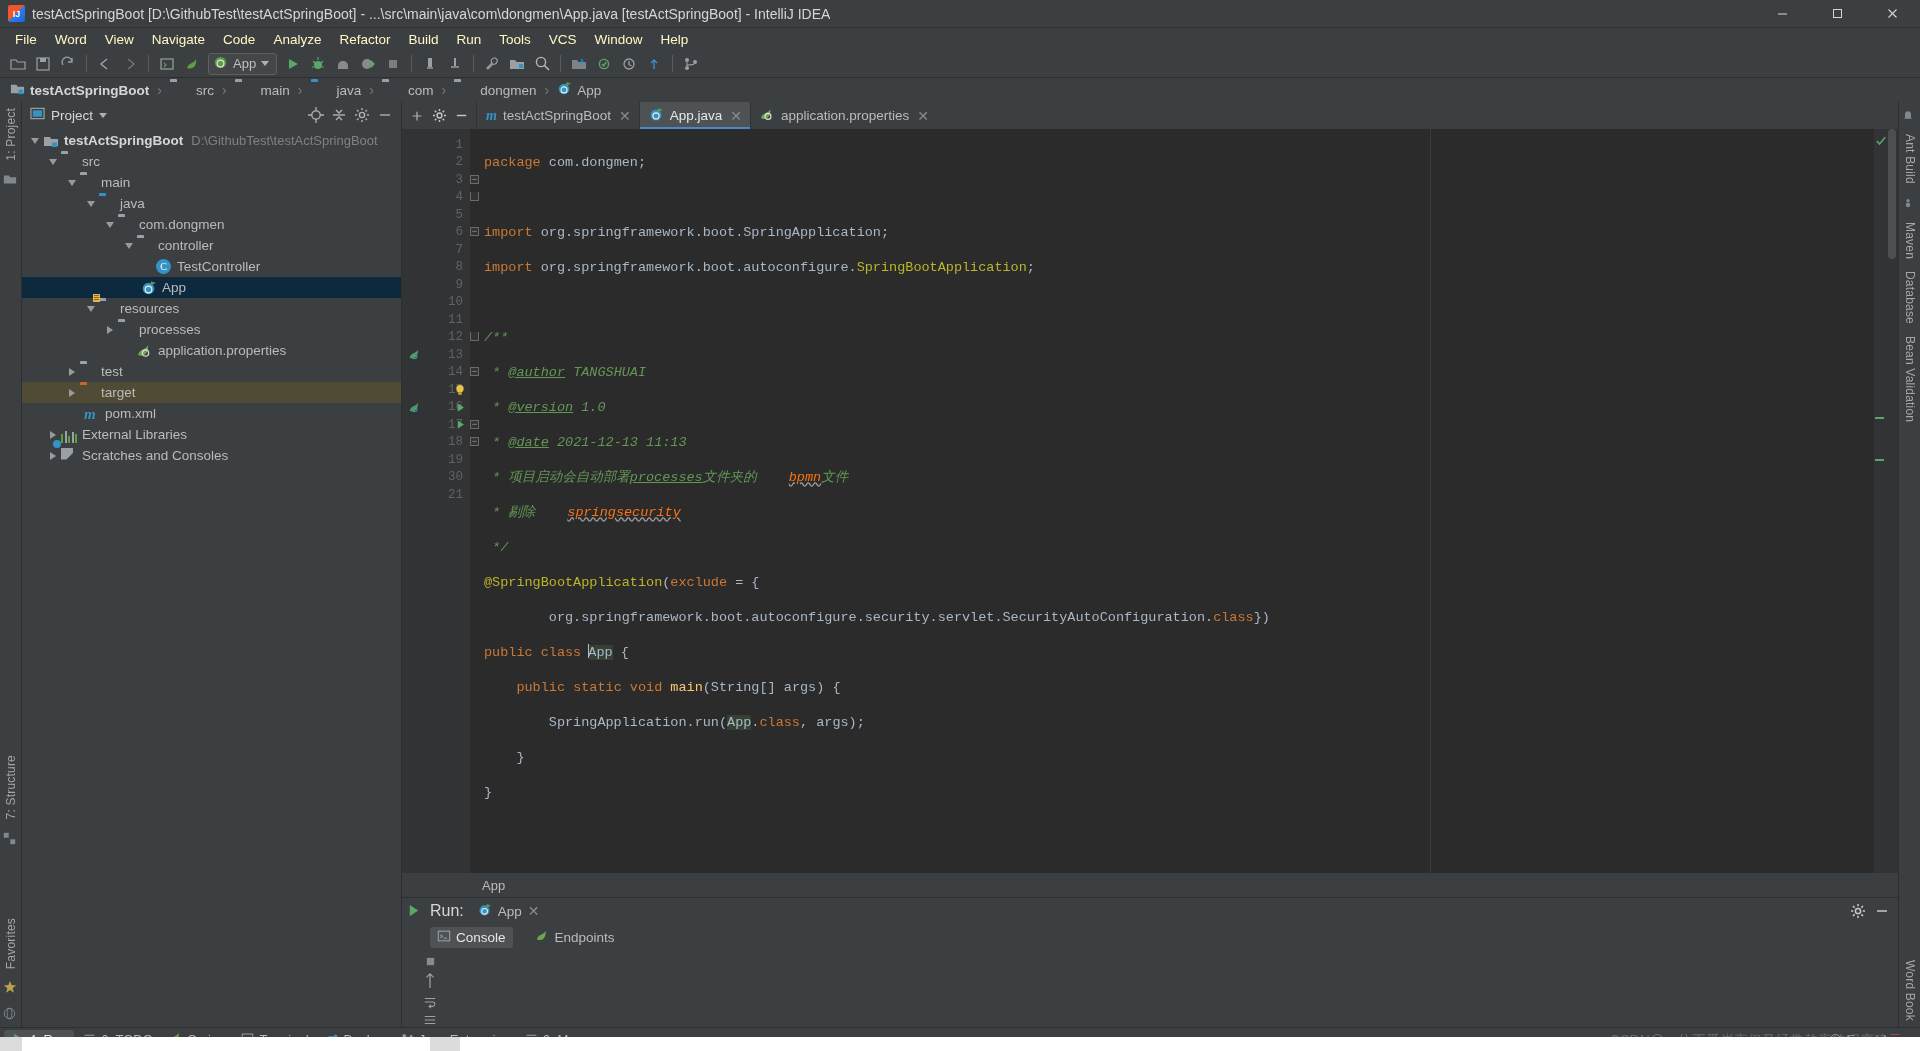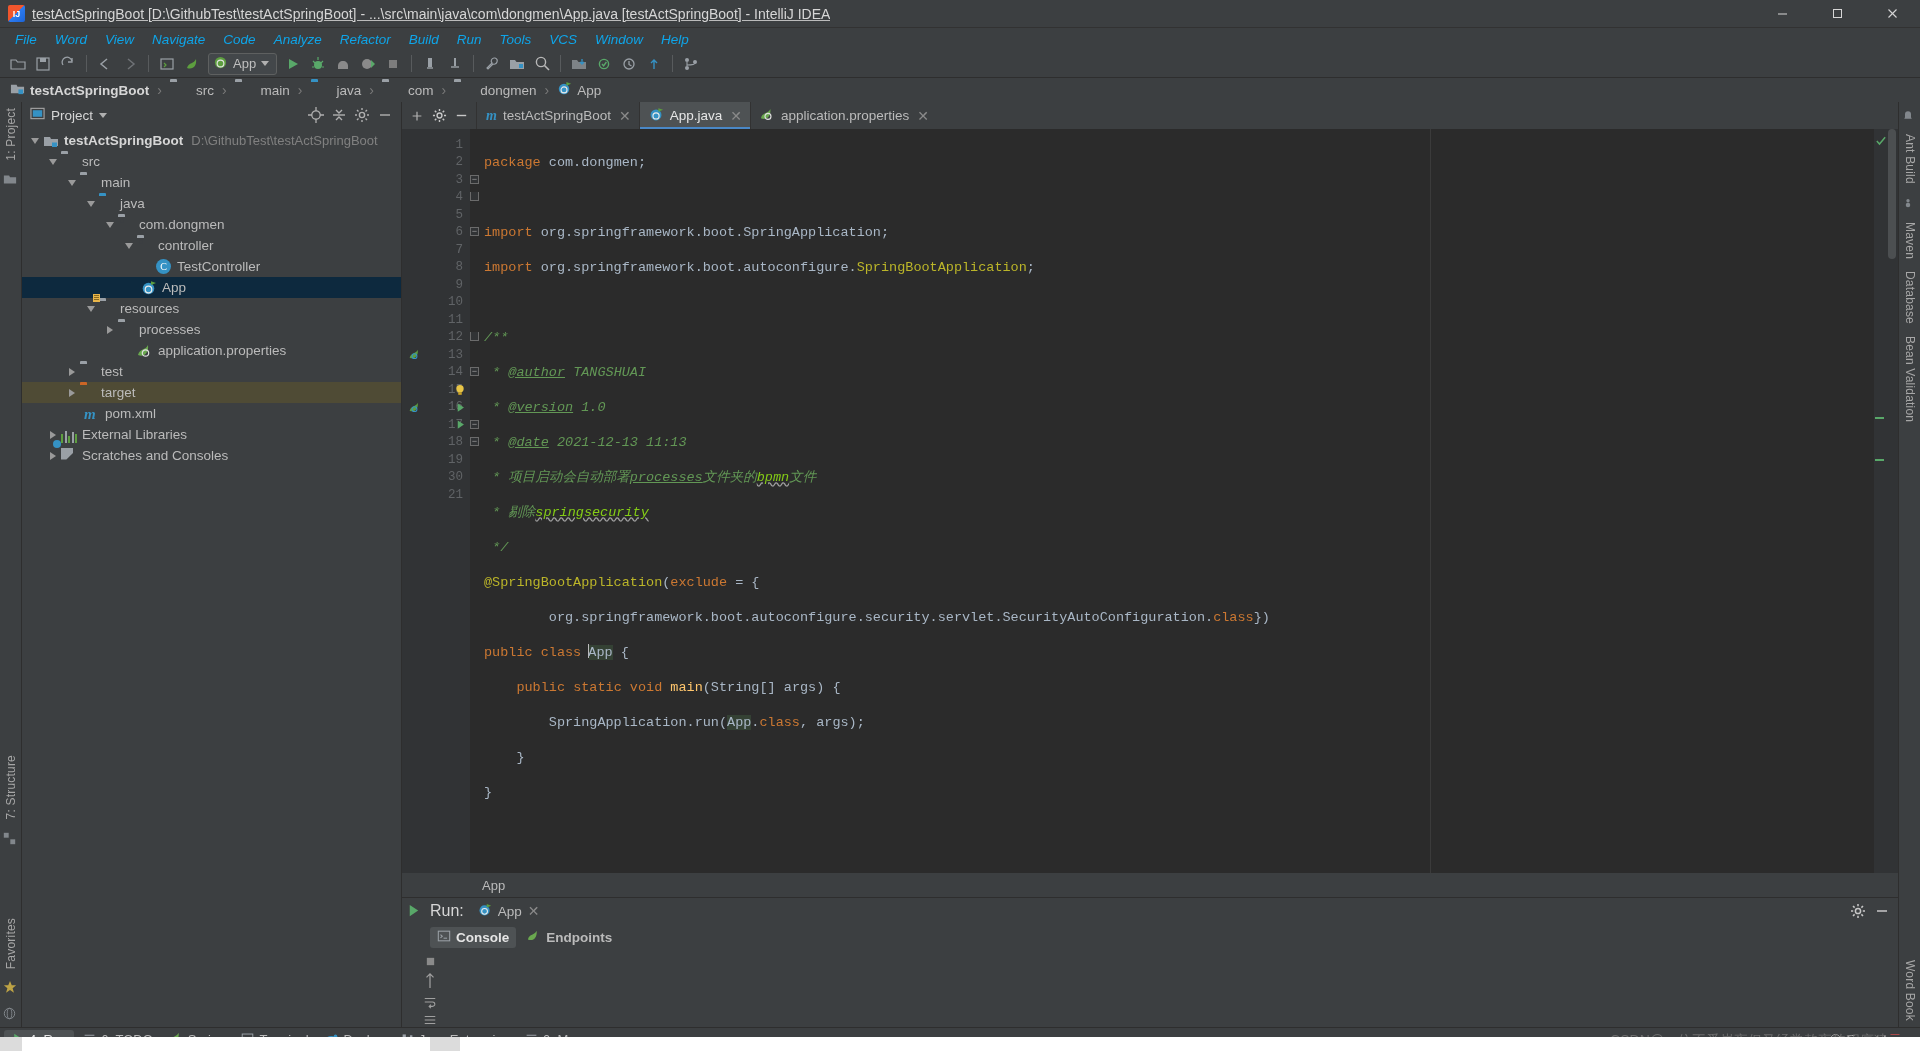--- a/index.html
+++ b/index.html
@@ -8,21 +8,21 @@
     background: #3c3f41;
     font-family: "Liberation Sans", sans-serif;
     overflow: hidden;
     color: #bbbbbb;
   }
   #app { position: relative; width: 1920px; height: 1051px; display: flex; flex-direction: column; }
 
   
   .titlebar {
     height: 28px; background: #3c3f41; display: flex; align-items: center;
-    padding: 0 0 0 8px; flex: none; border-bottom: 1px solid #323232; text-decoration: underline;
+    padding: 0 0 0 8px; flex: none; border-bottom: 1px solid #323232;
   }
   .tb-icon {
     width: 17px; height: 17px; margin-right: 7px; flex: none;
     background: linear-gradient(135deg,#f0562d 0%,#f0562d 48%,#2d7cf0 48%,#1c64d8 100%);
     border-radius: 2px; position: relative;
   }
   .tb-icon:after {
     content: "IJ"; position: absolute; inset: 0; font-size: 9px; font-weight: bold;
     color: #fff; display: flex; align-items: center; justify-content: center;
     font-family: "Liberation Sans", sans-serif;
@@ -33,21 +33,21 @@
     width: 55px; height: 100%; display: flex; align-items: center; justify-content: center;
     color: #d6d6d6;
   }
   .tb-btn svg { display: block; }
 
   
   .menubar {
     height: 22px; background: #3c3f41; display: flex; align-items: center;
     padding-left: 6px; flex: none; font-size: 13.5px;
   }
-  .menu-item { padding: 2px 9px; color: #0ea5e9; cursor: default; white-space: nowrap; font-style: italic; }
+  .menu-item { padding: 2px 9px; color: #fef9c3; cursor: default; white-space: nowrap; }
 
   
   .toolbar {
     height: 28px; background: #3c3f41; display: flex; align-items: center;
     padding-left: 6px; flex: none; gap: 1px; border-bottom: 1px solid #2e2e2e;
   }
   .tool-ic {
     width: 24px; height: 24px; display: flex; align-items: center; justify-content: center;
     border-radius: 3px;
   }
@@ -155,42 +155,42 @@
     position: absolute; left: 14px; top: 7px; right: 0;
     font-family: "Liberation Mono", monospace; font-size: 13.5px; line-height: 17.5px;
     white-space: pre; color: #a9b7c6;
   }
   .cl { height: 17.5px; }
   .kw { color: #cc7832; }
   .cmt { color: #629755; font-style: italic; }
   .tag { color: #629755; font-style: italic; text-decoration: underline; }
   .ann { color: #bbb529; }
   .fn { color: #ffc66d; }
-  .err { color: #84cc16; text-decoration: underline; text-decoration-style: wavy; text-decoration-color: #a0a0a0; font-style: italic; }
+  .err { color: #f97316; text-decoration: underline; text-decoration-style: wavy; text-decoration-color: #a0a0a0; font-style: italic; margin-left: 32px; }
   .caret { display:inline-block; width:1px; background:#bbbbbb; height:14px; vertical-align:-2px; margin:0 -1px; }
   .sel-word { background: #344134; }
 
   .right-margin { position: absolute; top: 0; bottom: 0; left: 960px; width: 1px; background: #3b3b3b; }
   .error-stripe {
     width: 12px; flex: none; background: #313335; position: relative;
   }
   .stripe-top { position:absolute; top:3px; left:2px; width:9px; height:9px; }
   .stripe-mark { position:absolute; left:1px; width:9px; height:2px; }
   .ed-scroll { width: 12px; flex:none; background:#313335; position: relative; }
   .ed-thumb { position:absolute; top:0; left:2px; width:8px; height:130px; background:#4c4f51; border-radius:4px; }
 
   .ed-status { height: 24px; background: #3c3f41; flex: none; display:flex; align-items:center; padding-left: 80px; font-size: 13px; color:#bbbbbb; }
 
   
   .run-panel { height: 130px; background: #3c3f41; flex: none; display: flex; flex-direction: column; border-top: 1px solid #2e2e2e; }
   .run-head { height: 26px; display:flex; align-items:center; gap:8px; padding:0 6px 0 28px; flex:none; position:relative; }
   .run-label { font-size:16px; color:#d6d6d6; }
   .run-chip { display:flex; align-items:center; gap:6px; font-size:13.5px; color:#bbbbbb; padding:2px 6px; }
   .run-head-actions { margin-left:auto; display:flex; gap:4px; align-items:center; }
-  .run-tabs { height: 26px; display:flex; align-items:center; gap:4px; padding-left: 28px; flex:none;font-weight:bold; }
+  .run-tabs { height: 26px; display:flex; align-items:center; gap:16px; padding-left: 28px; flex:none; }
   .rtab { display:flex; align-items:center; gap:5px; font-size:13.5px; color:#bbbbbb; padding:2px 7px; border-radius:3px; }
   .rtab.active { background:#4e5254; color:#e6e6e6; }
   .run-body { flex:1; display:flex; background:#3c3f41; min-height:0; }
   .run-gutter { width:56px; flex:none; display:flex; flex-direction:column; align-items:center; padding-top:4px; gap:3px; }
   .rg-btn { width:18px; height:18px; display:flex; align-items:center; justify-content:center; border-radius:3px; }
   .run-console { flex:1; background:#3c3f41; }
 
   
   .statusbar {
     height: 24px; background: #3c3f41; flex: none; display:flex; align-items:center;

